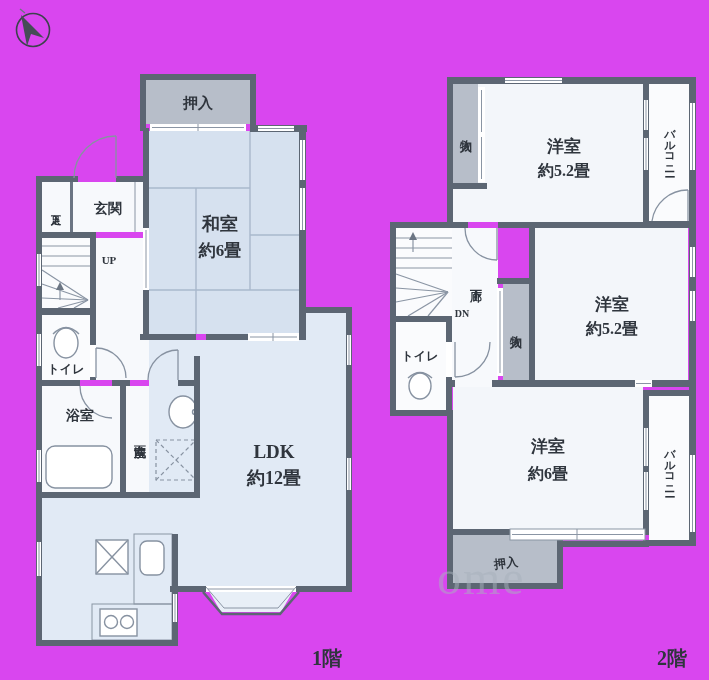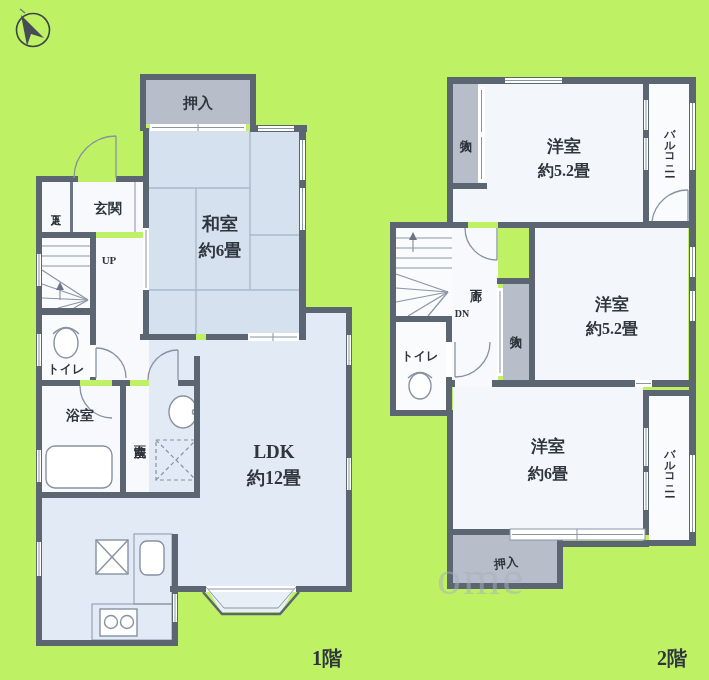--- a/index.html
+++ b/index.html
@@ -1,16 +1,16 @@
 <!DOCTYPE html>
 <html><head>
 <meta charset="utf-8">
 <style>
   html,body{margin:0;padding:0;background:#ffffff;}
-  .stage{width:709px;height:680px;position:relative;background:#bef264;
+  .stage{width:709px;height:680px;position:relative;background:#d946ef;
          font-family:"Liberation Serif","DejaVu Serif",serif;}
   svg{display:block}
   .wall{fill:#5c6673}
   .wall2{fill:#6b7583}
   .flr-tatami{fill:#d6e1ef}
   .flr-ldk{fill:#e1eaf5}
   .flr-wht{fill:#f7f9fc}
   .flr-room{fill:#f3f6fa}
   .flr-balc{fill:#fafbfd}
   .closet{fill:#b7bec9}

